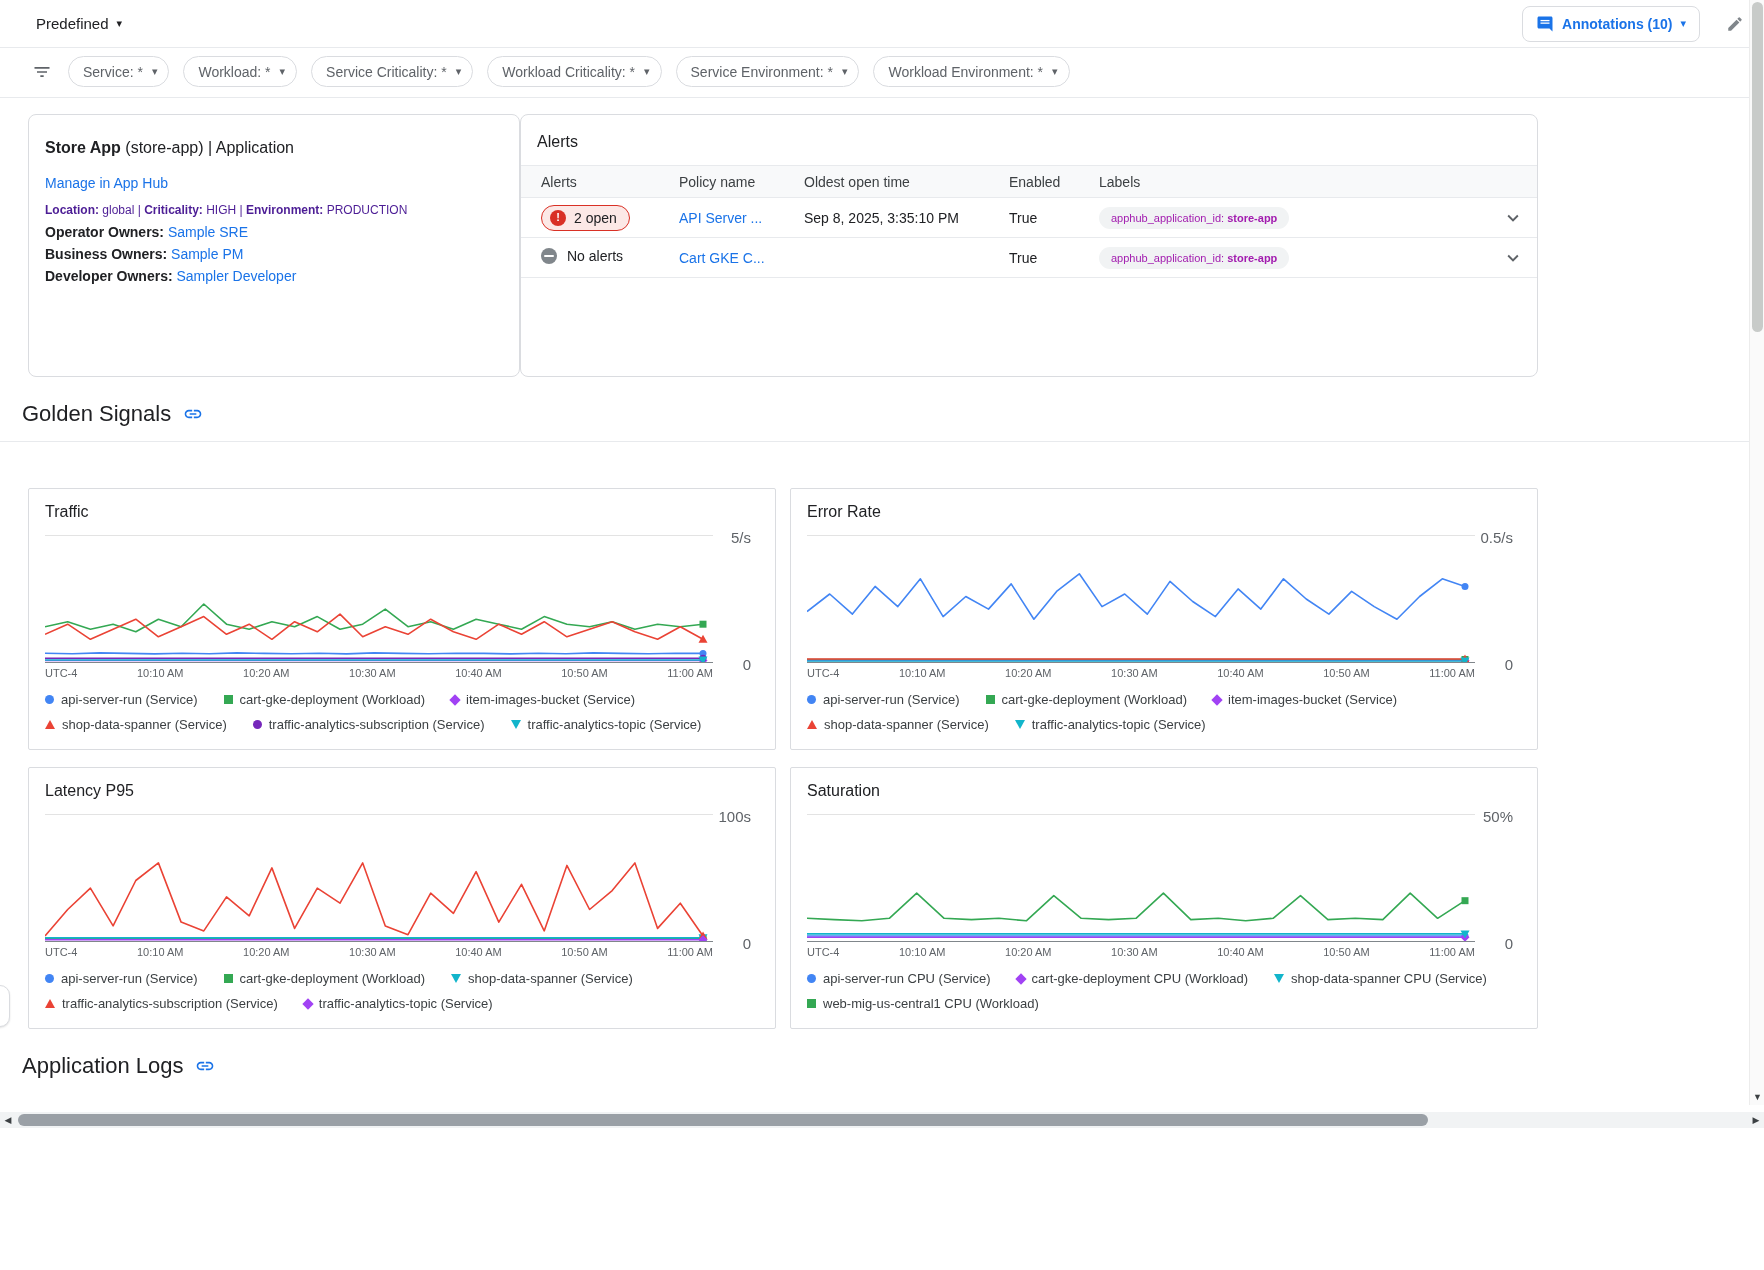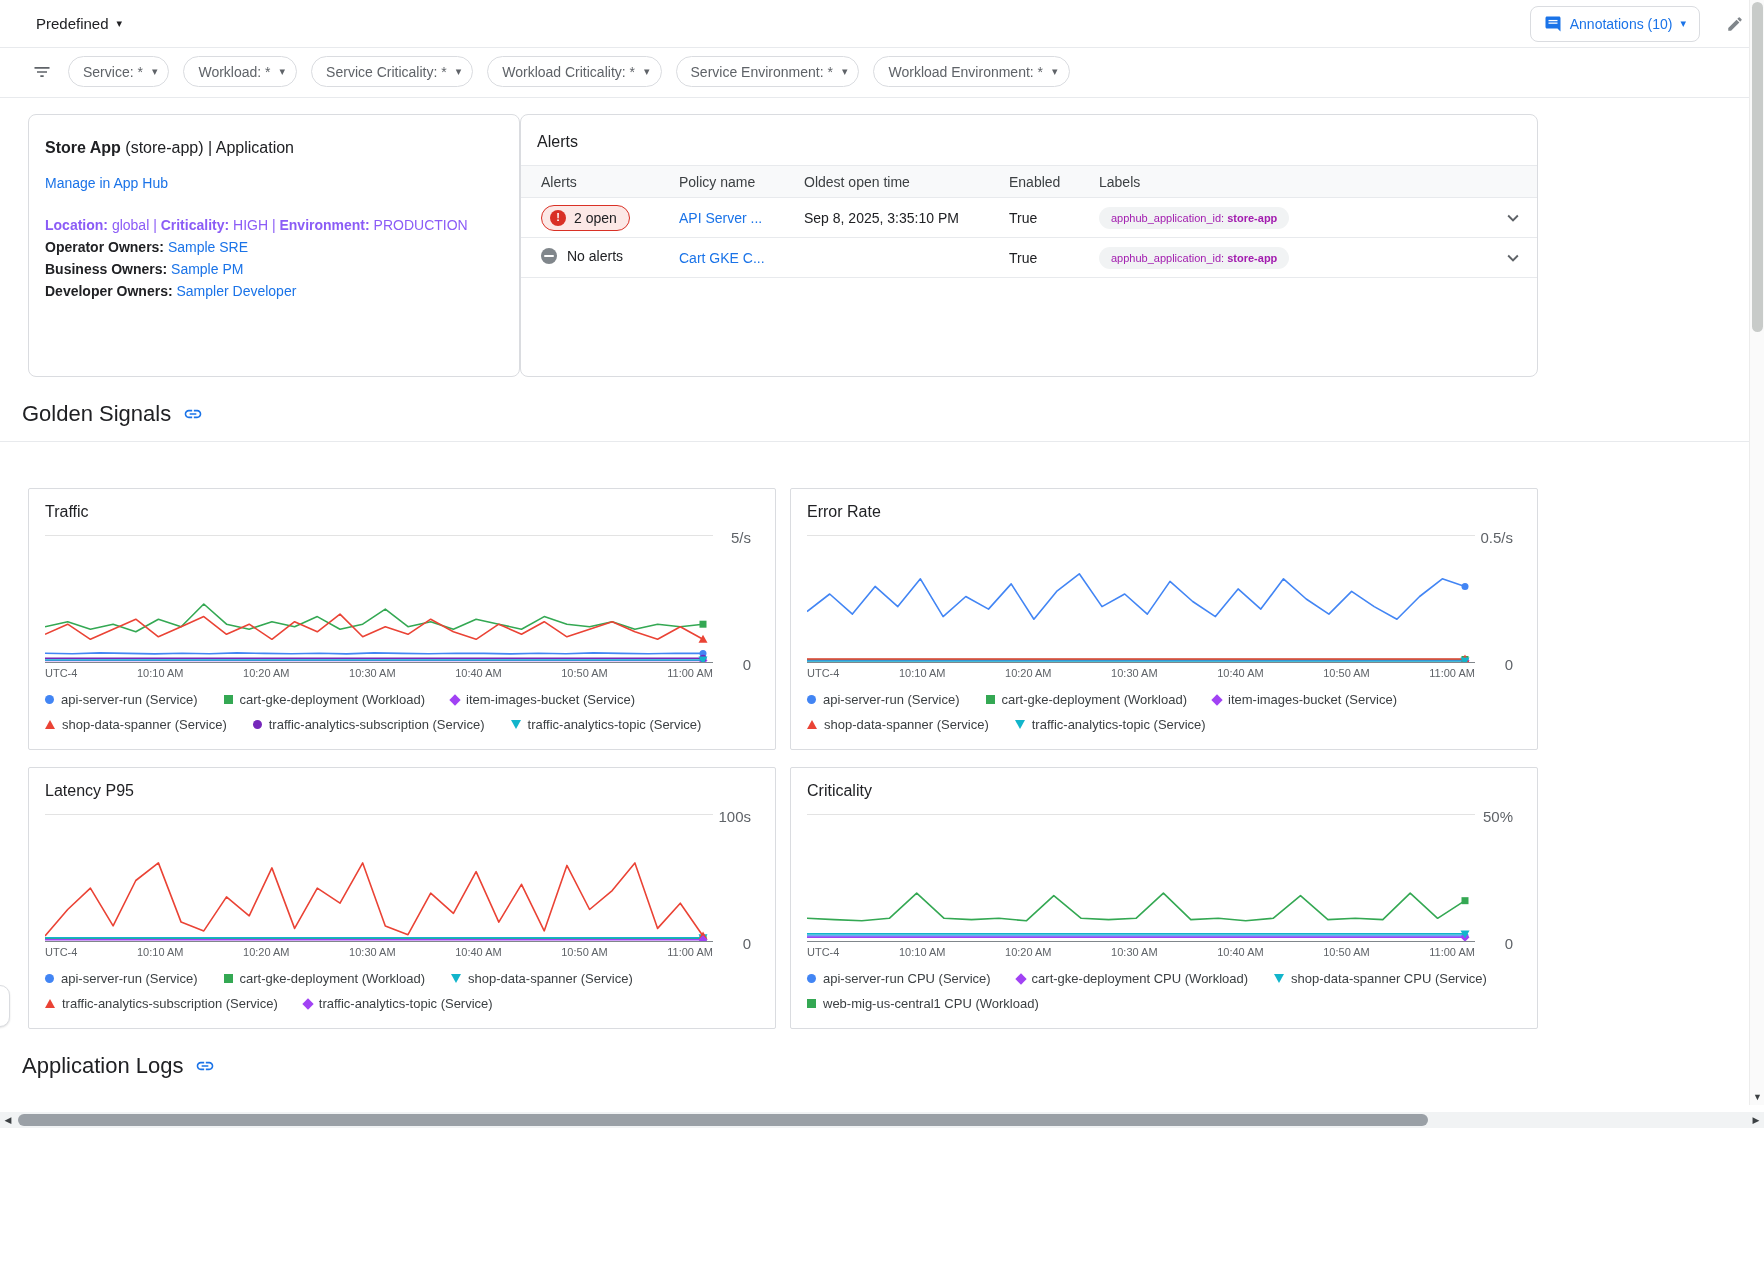--- a/index.html
+++ b/index.html
@@ -7,34 +7,34 @@
   body{font-family:"Liberation Sans","DejaVu Sans",sans-serif;background:#fff;color:#202124;overflow:hidden;position:relative}
   a{cursor:pointer}
   .b{font-weight:700}
   
   .topbar{height:48px;display:flex;align-items:center;justify-content:space-between;padding:0 14px 0 36px;border-bottom:1px solid #e8eaed}
   .view-sel{display:flex;align-items:center;gap:8px;font-size:15px;font-weight:500;color:#202124;cursor:pointer}
   .caret{font-size:11px;line-height:1;color:#5f6368}
   .caret.dark{color:#202124}
   .caret.blue{color:#1a73e8}
   .topbar-right{display:flex;align-items:center;gap:20px}
-  .annotations-btn{display:inline-flex;align-items:center;gap:8px;height:36px;padding:0 13px;border:1px solid #dadce0;border-radius:8px;background:#fff;color:#1a73e8;font-weight:400;font-size:14px;font-family:inherit;cursor:pointer}
+  .annotations-btn{display:inline-flex;align-items:center;gap:8px;height:36px;padding:0 13px;border:1px solid #dadce0;border-radius:8px;background:#fff;color:#1a73e8;font-weight:700;font-size:14px;font-family:inherit;cursor:pointer}
   .icon-btn{width:30px;height:30px;display:flex;align-items:center;justify-content:center;cursor:pointer}
   
   .filter-row{display:flex;align-items:center;gap:16px;padding:8px 20px 10px 32px;border-bottom:1px solid #e8eaed}
   .filter-chips{display:flex;align-items:center;gap:14px}
   .chip{display:inline-flex;align-items:center;gap:5px;height:31px;padding:0 7px 0 14px;border:1px solid #dadce0;border-radius:16px;font-size:14px;font-weight:500;color:#5f6368;background:#fff;cursor:pointer;white-space:nowrap}
   .chip .caret{padding:0 4px}
   
   .cards-row{display:flex;gap:0;width:1510px;margin:16px 0 0 28px;align-items:center}
   .app-card{width:492px;flex:none;border:1px solid #dadce0;border-radius:8px;background:#fff;padding:24px 16px;height:263px}
   .app-title{font-size:16px;color:#202124}
   .manage-link{display:inline-block;margin-top:18px;font-size:14px}
   .link{color:#1a73e8;}
-  .app-meta{margin-top:22px;font-size:14px;line-height:22px;color:#8b5cf6}
+  .app-meta{margin-top:7px;font-size:12px;line-height:22px;color:#4c1d95}
   .owner-row{font-size:14px;line-height:22px}
   .alerts-card{flex:1;border:1px solid #dadce0;border-radius:8px;background:#fff;padding-top:14px;height:263px;overflow:hidden}
   .alerts-title{font-size:16px;color:#202124;padding:4px 16px 14px}
   .at-header{display:flex;align-items:center;height:33px;background:#f8f9fa;border-top:1px solid #e8eaed;border-bottom:1px solid #e8eaed;font-size:14px;font-weight:500;color:#3c4043}
   .at-row{display:flex;align-items:center;height:40px;border-bottom:1px solid #e8eaed;font-size:14px;color:#202124}
   .at-cell{padding:0 8px;white-space:nowrap;overflow:hidden}
   .c-alerts{width:150px;padding-left:20px;flex:none}
   .c-policy{width:125px;flex:none}
   .c-time{width:205px;flex:none}
   .c-enabled{width:90px;flex:none}
@@ -371,21 +371,21 @@
             <span>traffic-analytics-subscription (Service)</span>
           </span>
           <span class="legend-item">
             <span class="mk diamond" style="background: rgb(161, 66, 244);"></span>
             <span>traffic-analytics-topic (Service)</span>
           </span>
         </div>
     </div>
 
     <div class="chart-card">
-      <div class="chart-title">Criticality</div>
+      <div class="chart-title">Saturation</div>
       <div class="plot-wrap">
         <div class="plot">
             <svg width="668" height="126">
               <polyline points="0.0,121.0 658.0,121.0" fill="none" stroke="#4285f4" stroke-width="1.6" stroke-linejoin="round"></polyline>
               <circle cx="658" cy="120.96" r="3.5" fill="#4285f4"></circle>
               <polyline points="0.0,122.2 658.0,122.2" fill="none" stroke="#a142f4" stroke-width="1.6" stroke-linejoin="round"></polyline>
               <polygon points="658,117.72 662.5,122.22 658,126.72 653.5,122.22" fill="#a142f4"></polygon>
               <polyline points="0.0,118.9 658.0,118.9" fill="none" stroke="#12b5cb" stroke-width="1.6" stroke-linejoin="round"></polyline>
               <polygon points="658,123.444 662.5,115.444 653.5,115.444" fill="#12b5cb"></polygon>
               <polyline points="0.0,103.3 27.4,104.6 54.8,105.8 82.3,103.3 109.7,78.1 137.1,103.3 164.5,104.6 191.9,103.3 219.3,105.8 246.8,80.6 274.2,103.3 301.6,104.6 329.0,103.3 356.4,78.1 383.8,104.6 411.3,103.3 438.7,105.8 466.1,103.3 493.5,80.6 520.9,104.6 548.3,103.3 575.8,104.6 603.2,78.1 630.6,103.3 658.0,85.7" fill="none" stroke="#34a853" stroke-width="1.6" stroke-linejoin="round"></polyline>

